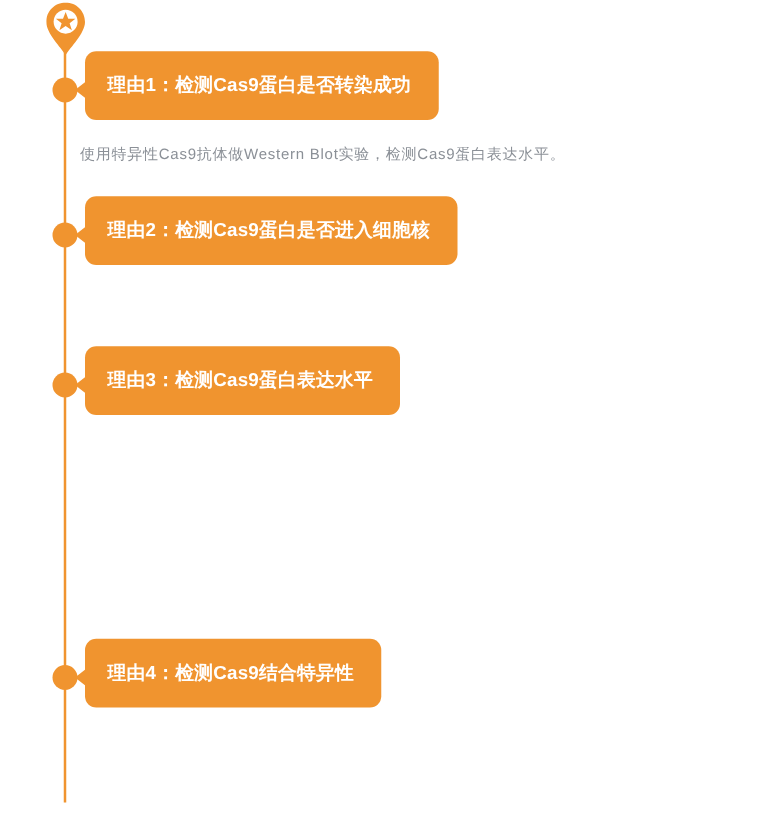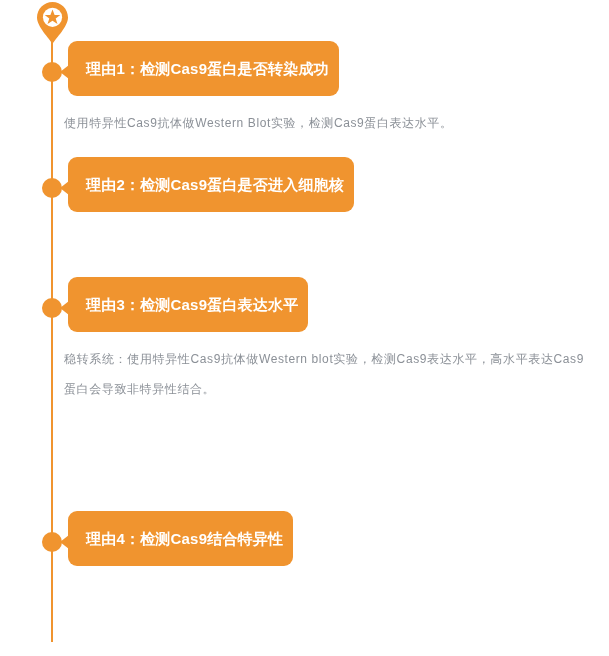--- a/index.html
+++ b/index.html
@@ -69,21 +69,21 @@
   .badge {
     position: absolute;
     left: 68px;
     top: -21px;
     display: inline-block;
     background: #F0942F;
     color: #ffffff;
     font-size: 15px;
     font-weight: bold;
     line-height: 1;
-    padding: 20px 10px 20px 18px;
+    padding: 20px 22px 20px 18px;
     border-radius: 9px;
     white-space: nowrap;
     letter-spacing: 0.2px;
   }
 
   
   .body-block {
     position: absolute;
     left: 64px;
     width: 520px;
@@ -127,21 +127,20 @@
     <div class="node-arrow"></div>
     <div class="badge">理由2：检测Cas9蛋白是否进入细胞核</div>
   </div>
 
   <div class="milestone" style="top:298px">
     <div class="node-dot"></div>
     <div class="node-arrow"></div>
     <div class="badge">理由3：检测Cas9蛋白表达水平</div>
   </div>
   <div class="body-block" style="top:344px">
-    <p class="para">稳转系统：使用特异性Cas9抗体做Western blot实验，检测Cas9表达水平，高水平表达Cas9蛋白会导致非特异性结合。</p>
   </div>
 
   <div class="milestone" style="top:532px">
     <div class="node-dot"></div>
     <div class="node-arrow"></div>
     <div class="badge">理由4：检测Cas9结合特异性</div>
   </div>
 
 </div>
 

